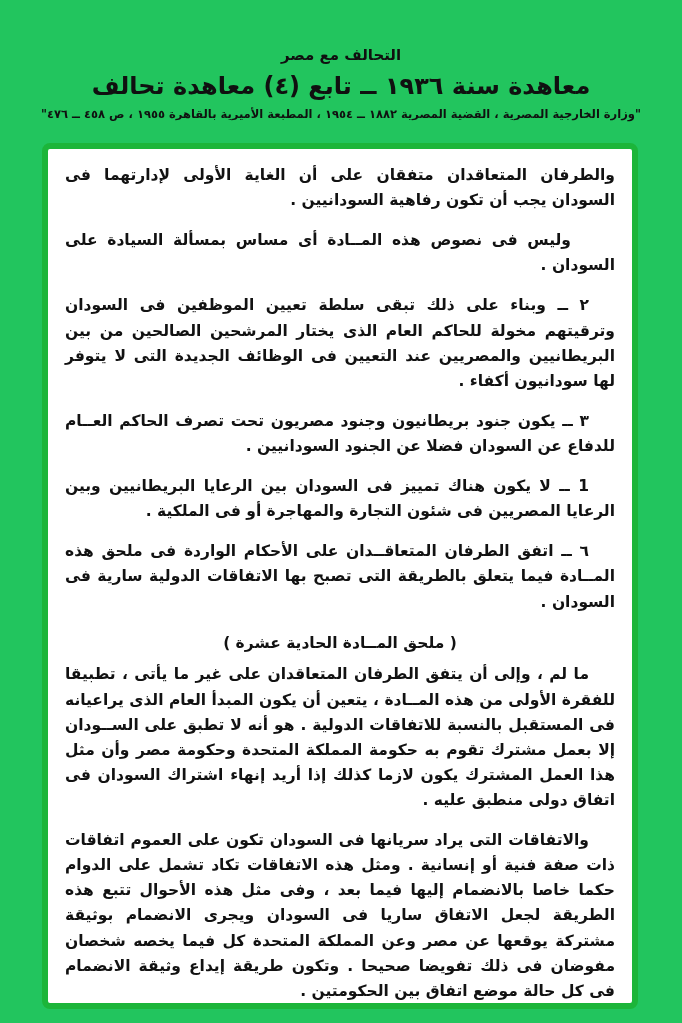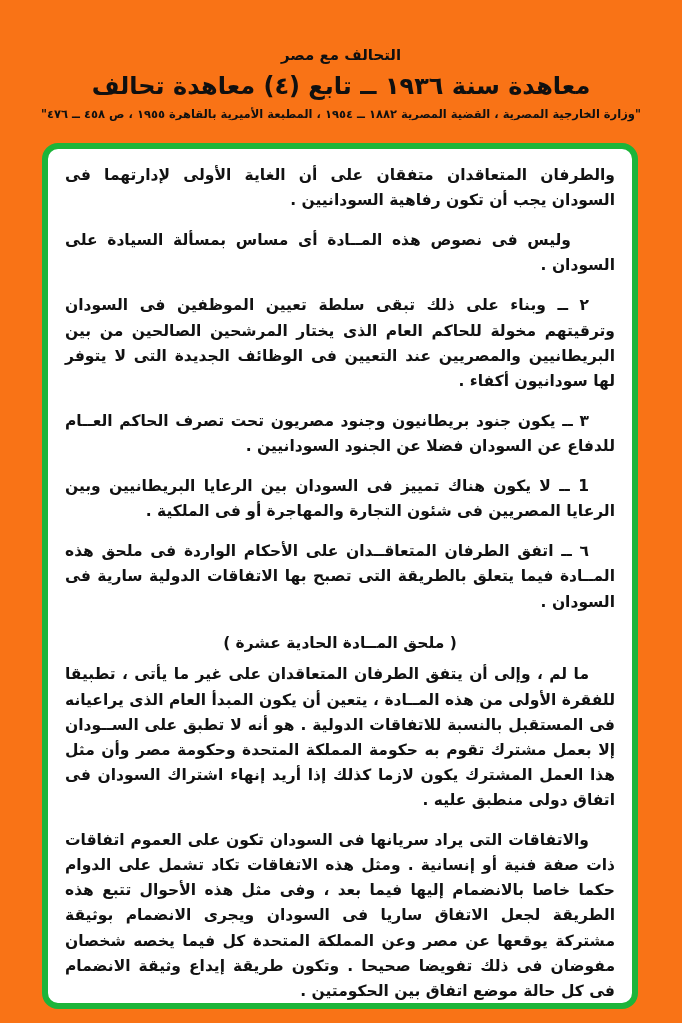--- a/index.html
+++ b/index.html
@@ -4,21 +4,21 @@
 <style>
   html, body {
     margin: 0;
     padding: 0;
     background: #ffffff;
   }
   .page {
     position: relative;
     width: 682px;
     height: 1023px;
-    background: #f97316;
+    background: #22c55e;
     font-family: "DejaVu Sans", sans-serif;
     overflow: hidden;
   }
   .doc-header {
     direction: rtl;
     text-align: center;
     color: #101010;
     font-weight: bold;
   }
   .doc-header .h1 {
@@ -35,21 +35,21 @@
     font-size: 11.5px;
   }
   .frame {
     position: absolute;
     left: 42px;
     top: 143px;
     width: 596px;
     height: 866px;
     box-sizing: border-box;
     border: 6px solid var(--green, #1cb53a);
-    border-radius: 16px;
+    border-radius: 8px;
     padding: 14px 17px 10px 17px;
     background: #ffffff;
   }
   .content {
     direction: rtl;
     text-align: justify;
     color: #121212;
   }
   .para {
     margin: 0 0 15px 0;

